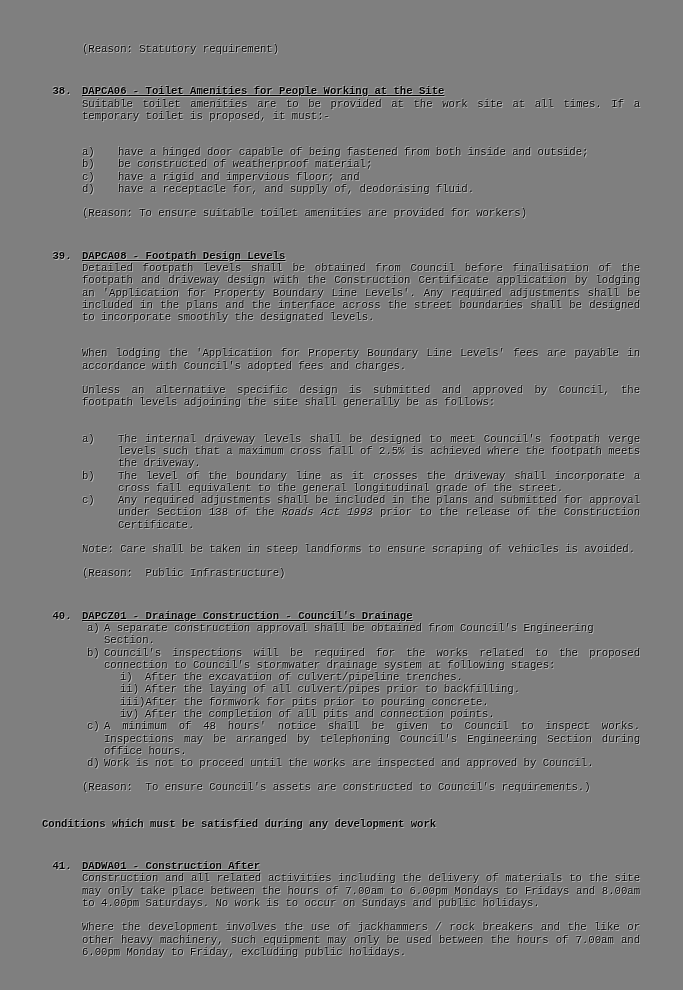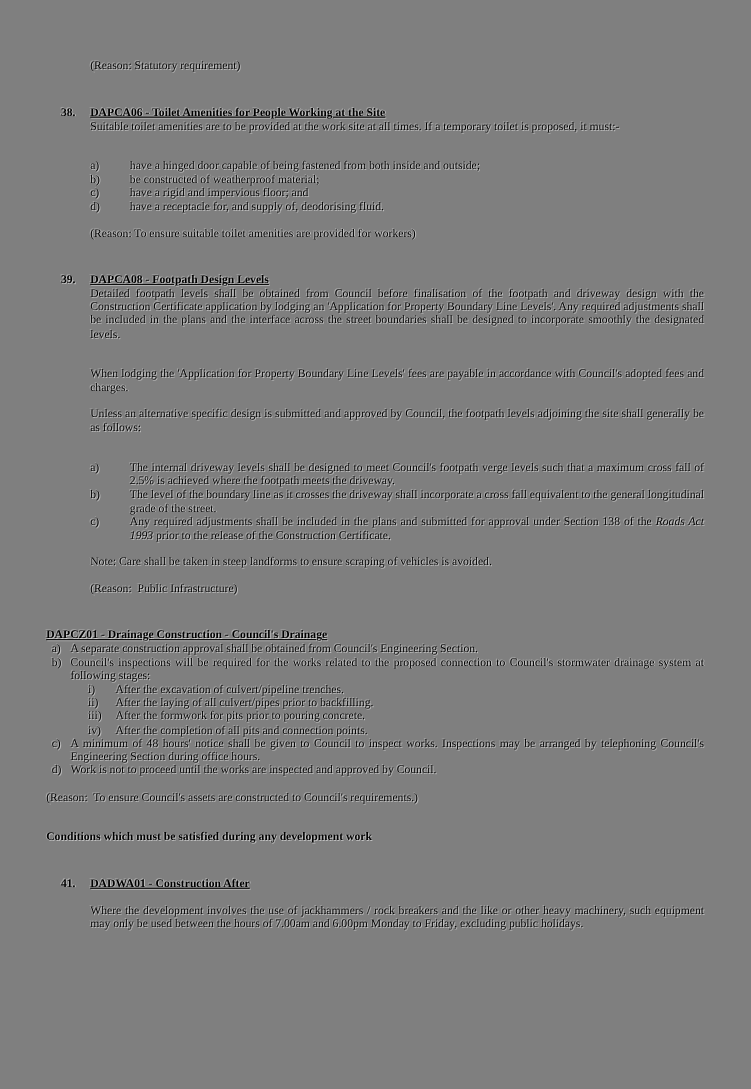--- a/index.html
+++ b/index.html
@@ -4,22 +4,22 @@
 <style>
   html, body { margin: 0; padding: 0; }
   body {
     width: 683px; height: 990px;
     background: #7f7f7f;
     overflow: hidden;
   }
   .page {
     box-sizing: border-box;
     width: 683px; height: 852px;
-    padding: 55px 43px 0 42px;
-    font-family: Liberation Serif, serif;
+    padding: 43px 43px 0 42px;
+    font-family: Liberation Mono, monospace;
     font-size: 10.6px;
     line-height: 12.3px;
     color: #000;
     
     text-shadow: 0.8px 0.8px 0 rgba(255,255,255,0.5), -0.8px -0.8px 0 rgba(255,255,255,0.35);
   }
   .reason { margin: 0; white-space: pre-wrap; }
   .reason.indented { margin-left: 40px; }
   .section { display: flex; margin-top: 30px; }
   .section .num { flex: 0 0 40px; font-weight: bold; text-align: center; }
@@ -100,20 +100,21 @@
           <span class="lbl">c)</span>
           <span class="txt justify"><span>Any required adjustments shall be included in the plans and submitted for approval under Section 138 of the </span><i>Roads Act 1993</i><span> prior to the release of the Construction Certificate.</span></span>
         </div>
       </div>
       <p class="para mt1">Note: Care shall be taken in steep landforms to ensure scraping of vehicles is avoided.</p>
       <p class="reason reason-block">(Reason:  Public Infrastructure)</p>
     </div>
   </div>
 
   <div class="section">
+    <div class="num">40.</div>
     <div class="body">
       <h3 class="heading">DAPCZ01 - Drainage Construction - Council's Drainage</h3>
       <div class="list list-tight">
         <div class="item">
           <span class="lbl">a)</span>
           <span class="txt">A separate construction approval shall be obtained from Council's Engineering Section.</span>
         </div>
         <div class="item">
           <span class="lbl">b)</span>
           <span class="txt justify">Council's inspections will be required for the works related to the proposed connection to Council's stormwater drainage system at following stages:</span>
@@ -148,17 +149,18 @@
       <p class="reason reason-block">(Reason:  To ensure Council's assets are constructed to Council's requirements.)</p>
     </div>
   </div>
 
   <p class="divider-heading">Conditions which must be satisfied during any development work</p>
 
   <div class="section">
     <div class="num">41.</div>
     <div class="body">
       <h3 class="heading">DADWA01 - Construction After</h3>
+      <p class="para justify">Construction and all related activities including the delivery of materials to the site may only take place between the hours of 7.00am to 6.00pm Mondays to Fridays and 8.00am to 4.00pm Saturdays.  No work is to occur on Sundays and public holidays.</p>
       <p class="para justify mt1">Where the development involves the use of jackhammers / rock breakers and the like or other heavy machinery, such equipment may only be used between the hours of 7.00am and 6.00pm Monday to Friday, excluding public holidays.</p>
     </div>
   </div>
 
 </div>
 
 </body></html>

